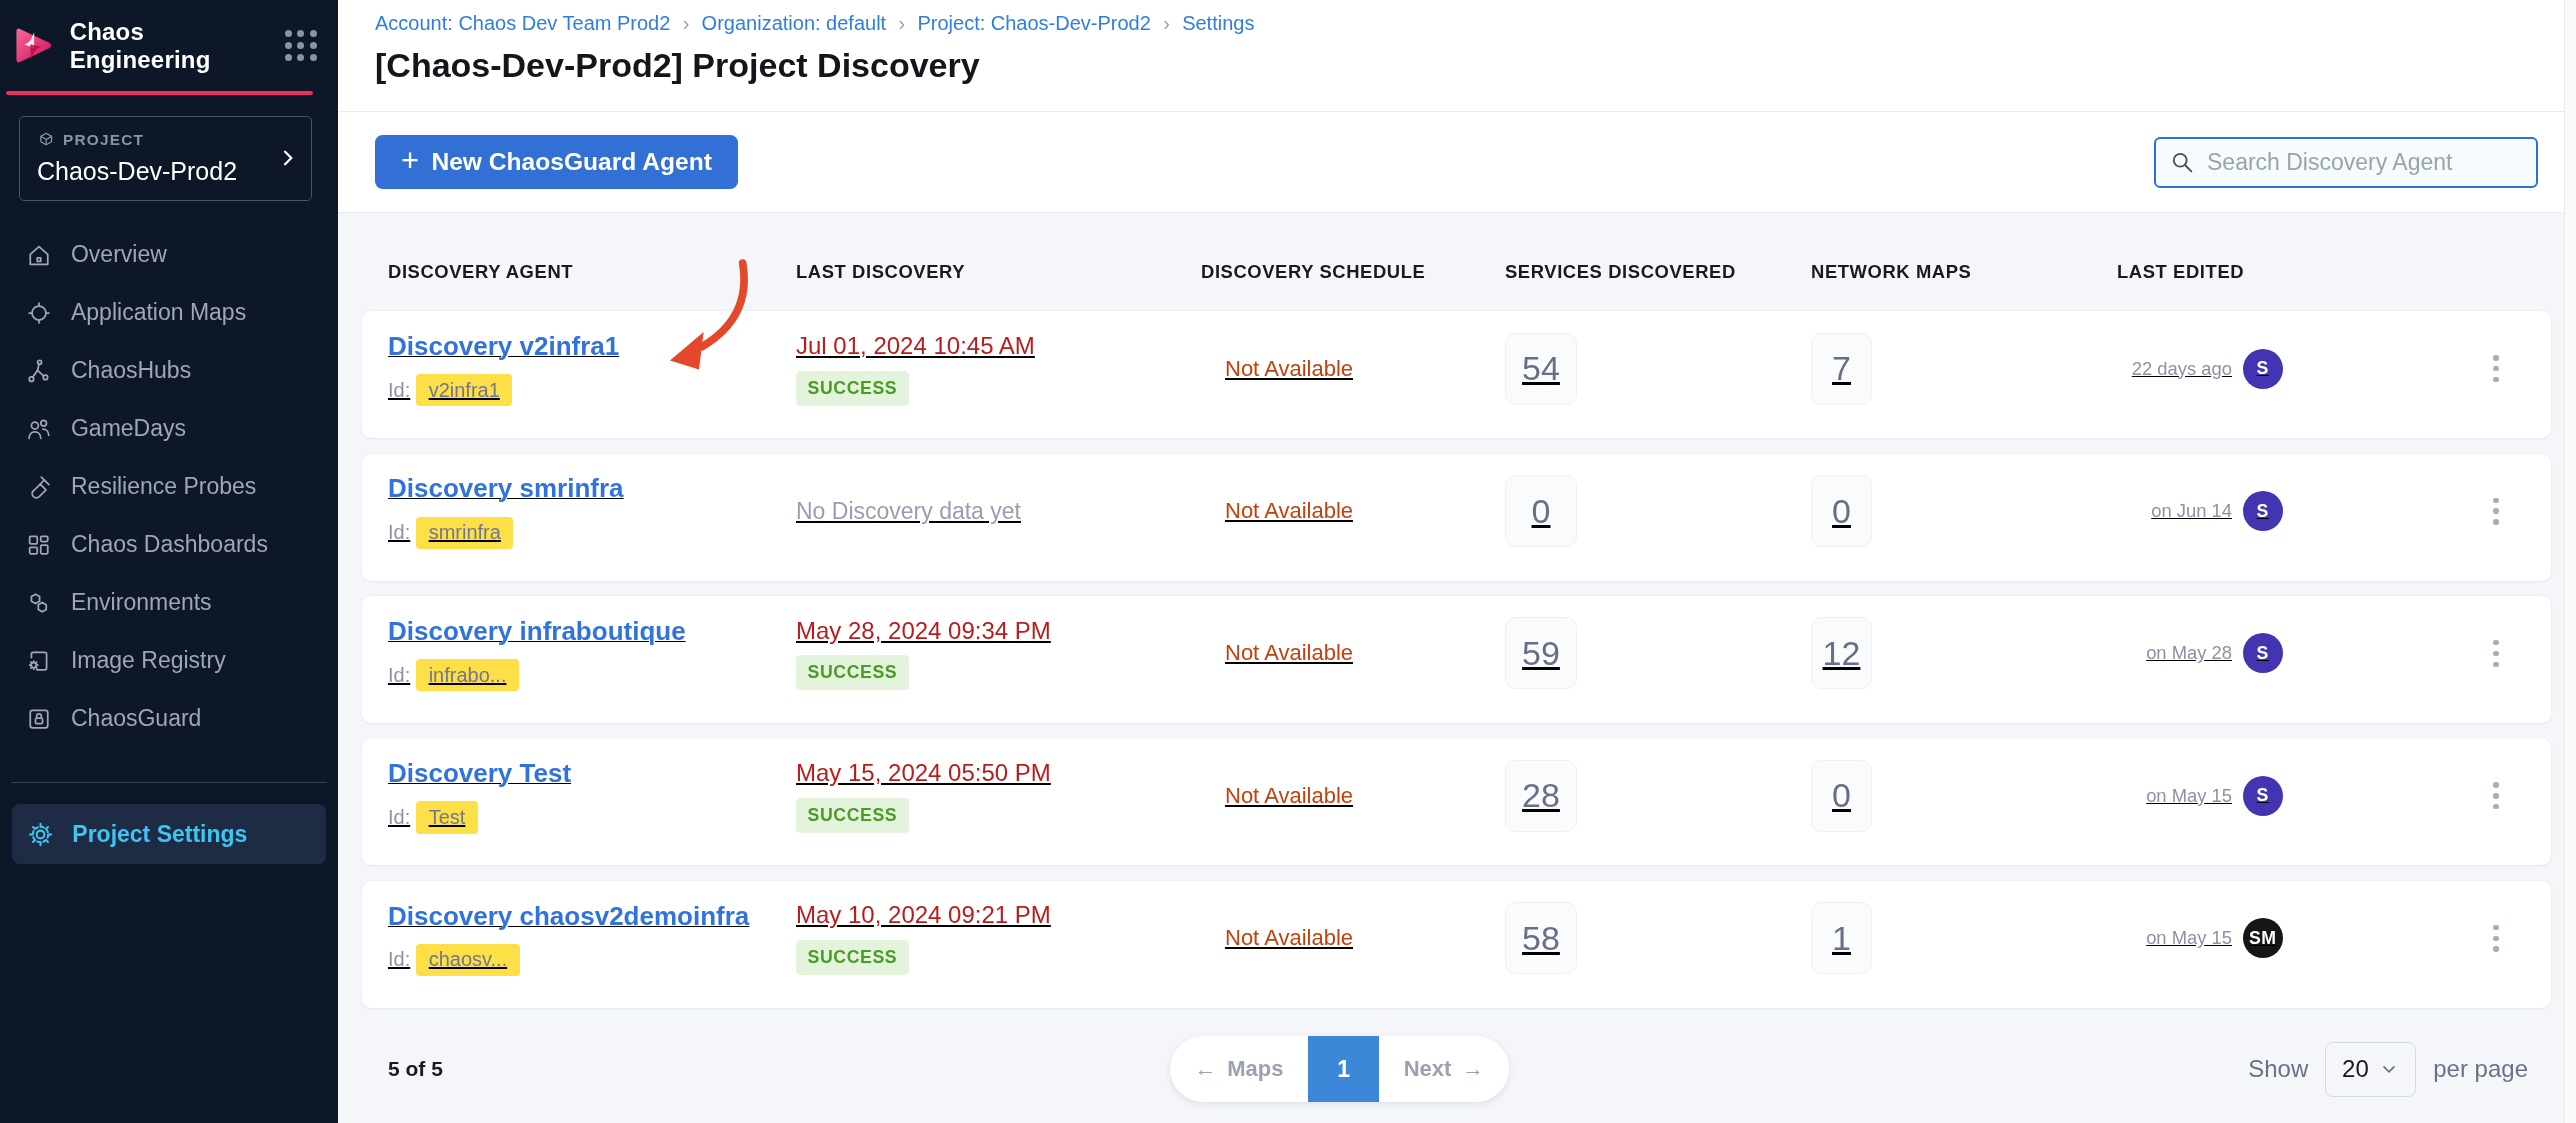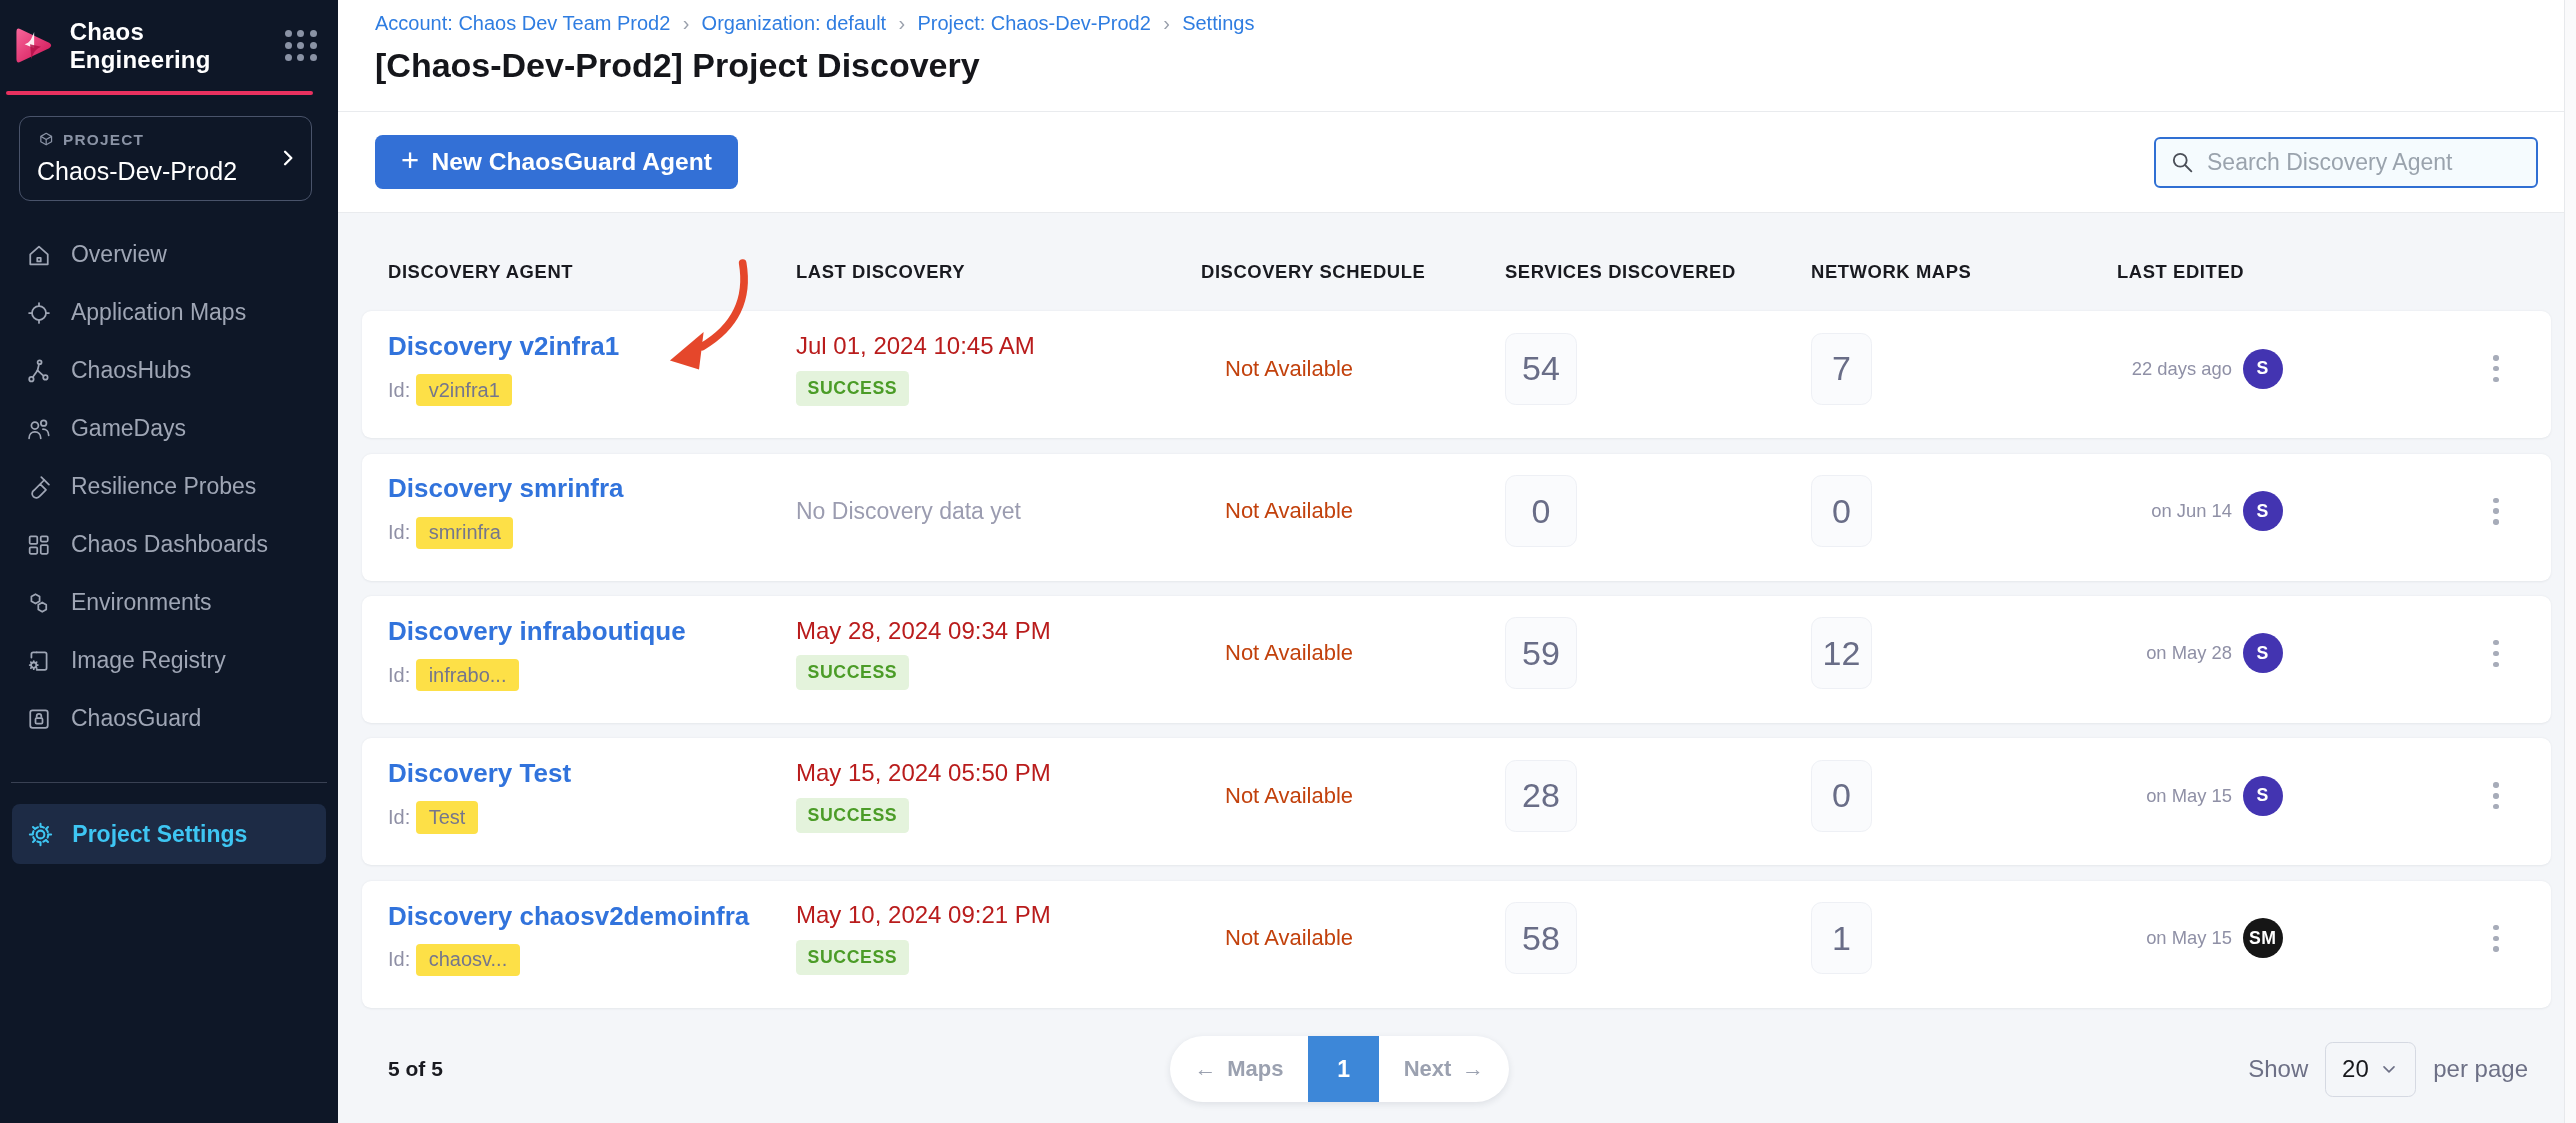--- a/index.html
+++ b/index.html
@@ -16,21 +16,21 @@
     background:#0e1727; color:#9fa6b5; position:relative;
   }
   .brand { display:flex; align-items:center; height:91px; padding:0 21.5px 0 10.7px; }
   .logo { width:45px; height:45px; }
   .brand-title { color:#fff; font-size:24px; font-weight:bold; margin-left:15.4px; letter-spacing:0.2px; }
   .grid-icon { margin-left:auto; display:grid; grid-template-columns:repeat(3,7px); gap:5.4px; cursor:pointer; }
   .grid-icon i { width:7px; height:7px; border-radius:50%; background:#8a93a5; }
   .brand-divider { height:3.8px; background:#e8315f; margin:0 25px 0 6.1px; border-radius:2.3px; }
 
   .project-card {
-    margin:21px 26px 0 19px; border:1.5px solid #49536a; border-radius:11px;
+    margin:21px 26px 0 19px; border:1.5px solid #49536a; border-radius:5px;
     padding:14px 17px; position:relative; cursor:pointer;
   }
   .project-label-row { display:flex; align-items:center; gap:7.7px; color:#8a93a5; font-size:15.4px; font-weight:bold; letter-spacing:1.2px; }
   .project-name { color:#ffffff; font-size:25px; margin-top:7.7px; }
   .project-chevron { position:absolute; right:12.3px; top:50%; transform:translateY(-50%); }
 
   .nav { margin-top:25px; }
   .nav-item {
     height:58px; display:flex; align-items:center; gap:18.4px;
     padding-left:24.6px; font-size:23px; color:#9fa6b5; cursor:pointer;
@@ -72,21 +72,21 @@
   .content { flex:1; padding:0 25px 0 24px; position:relative; }
   .thead {
     display:grid; grid-template-columns:408px 405px 304px 306px 306px 1fr;
     padding:0 23px 0 26px; height:60px; align-items:center; margin-top:29px; margin-bottom:9.2px;
   }
   .th { font-size:18.4px; font-weight:bold; color:#191a20; letter-spacing:0.6px; }
 
   .card {
     background:#fff; border-radius:9.2px; box-shadow:0 0.8px 2.3px rgba(30,40,60,.07);
     display:grid; grid-template-columns:408px 405px 304px 306px 306px 1fr;
-    align-items:center; padding:0 23px 12px 26px; height:127px; margin-bottom:15.4px;
+    align-items:center; padding:0 23px 12px 26px; height:127px; margin-bottom:15.4px;text-decoration:underline;
   }
   .agent-link { font-size:26px; font-weight:bold; color:#3173dc; text-decoration:none; cursor:pointer; }
   .agent-id { margin-top:12.3px; font-size:20px; color:#8f90a6; display:flex; align-items:center; gap:6.1px; }
   .id-pill { background:#fde047; border-radius:4px; padding:4.6px 12.3px; color:#75768c; }
   .ld-date { font-size:24px; color:#b91c1c; }
   .badge-success {
     display:inline-block; margin-top:10.7px; background:#e4f3dc; color:#4b9c27;
     font-size:17.7px; font-weight:bold; letter-spacing:0.6px; padding:7px 11.5px; border-radius:4.6px;
   }
   .nodata { font-size:23px; color:#9b9cb0; }

